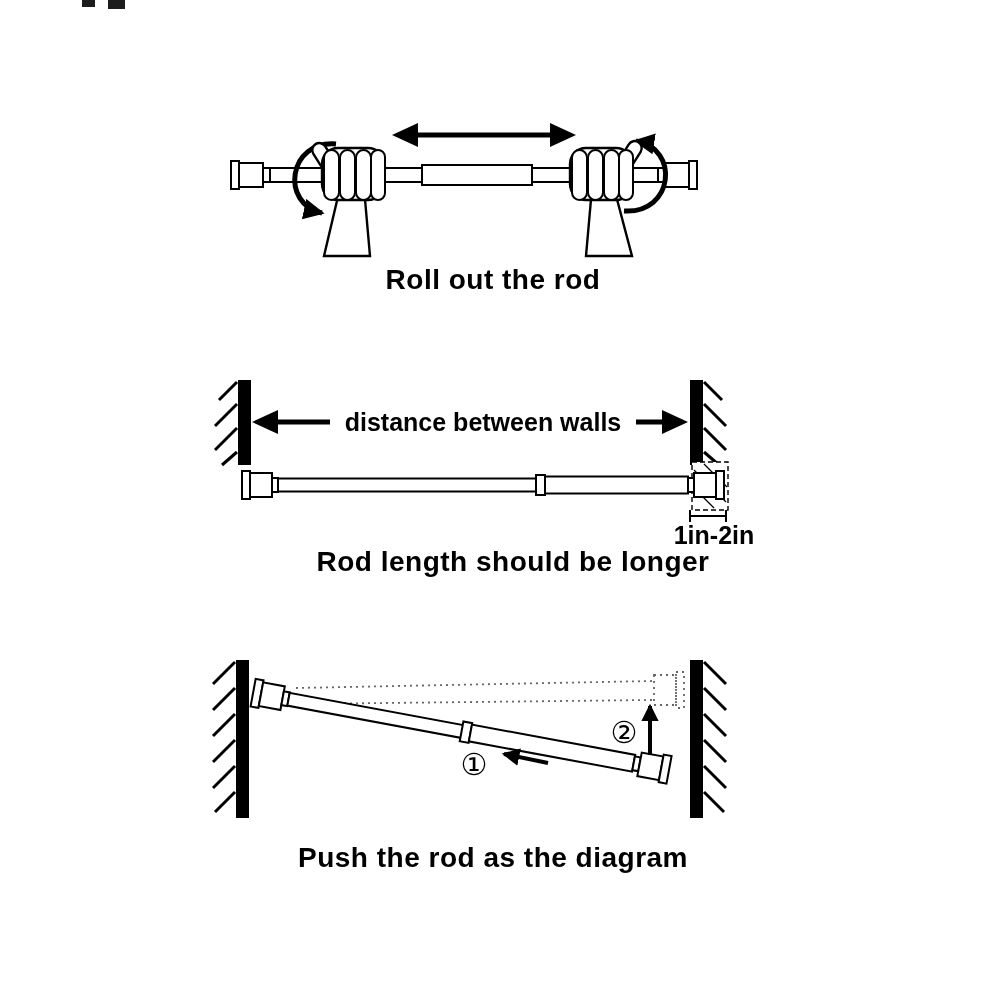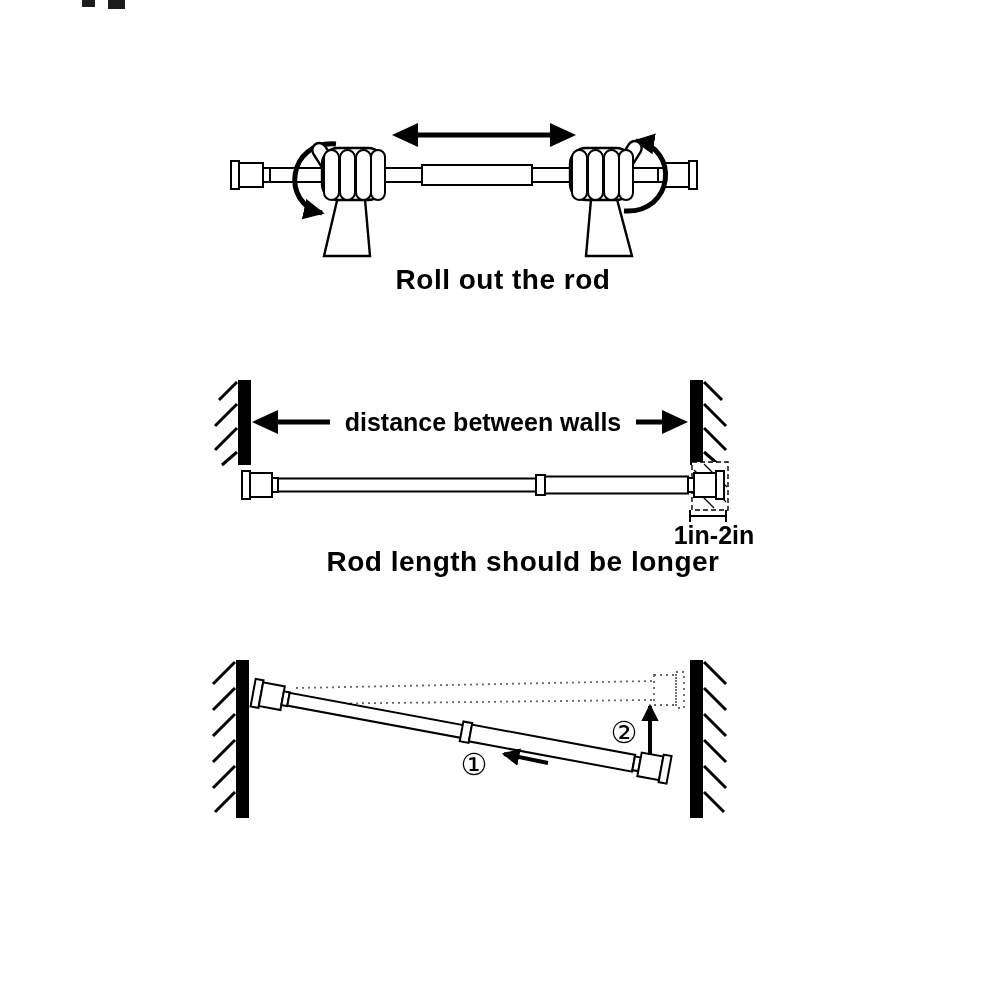--- a/index.html
+++ b/index.html
@@ -1,19 +1,19 @@
 <!DOCTYPE html>
 <html><head>
 <meta charset="utf-8">
 <style>
   html,body{margin:0;padding:0;background:#ffffff;}
   body{width:1002px;height:1001px;font-family:"Liberation Sans",sans-serif;color:#000;overflow:hidden;}
   .canvas{position:relative;width:1002px;height:1001px;background:#fff;}
   .panel-svg{position:absolute;left:0;}
-  .caption{position:absolute;left:0;width:986px;text-align:center;font-weight:700;font-size:28px;letter-spacing:.5px;color:#000;padding-left:10px;}
+  .caption{position:absolute;left:0;width:986px;text-align:center;font-weight:700;font-size:28px;letter-spacing:.5px;color:#000;}
   .artifact{position:absolute;background:#1c1c1c;}
   svg text{font-family:"Liberation Sans",sans-serif;font-weight:700;}
   svg text.step{font-family:"DejaVu Sans",sans-serif;font-weight:400;}
 </style>
 </head>
 <body>
 
 <div class="canvas">
 
   <div class="artifact" style="left:82px;top:0;width:13px;height:7px;"></div>
@@ -171,14 +171,15 @@
       <rect x="668" y="32" width="8" height="28"></rect>
     </g>
 
     <line x1="548" y1="115" x2="504" y2="106" stroke="#000" stroke-width="4" marker-end="url(#ah-push)"></line>
     <text class="step" x="474" y="127" font-size="30" text-anchor="middle" fill="#000">①</text>
 
     <line x1="650" y1="107" x2="650" y2="58" stroke="#000" stroke-width="4" marker-end="url(#ah-push)"></line>
     <text class="step" x="624" y="95" font-size="30" text-anchor="middle" fill="#000">②</text>
   </svg>
 
+  <div class="caption" style="top:842px;">Push the rod as the diagram</div>
 
 </div>
 
 </body></html>

